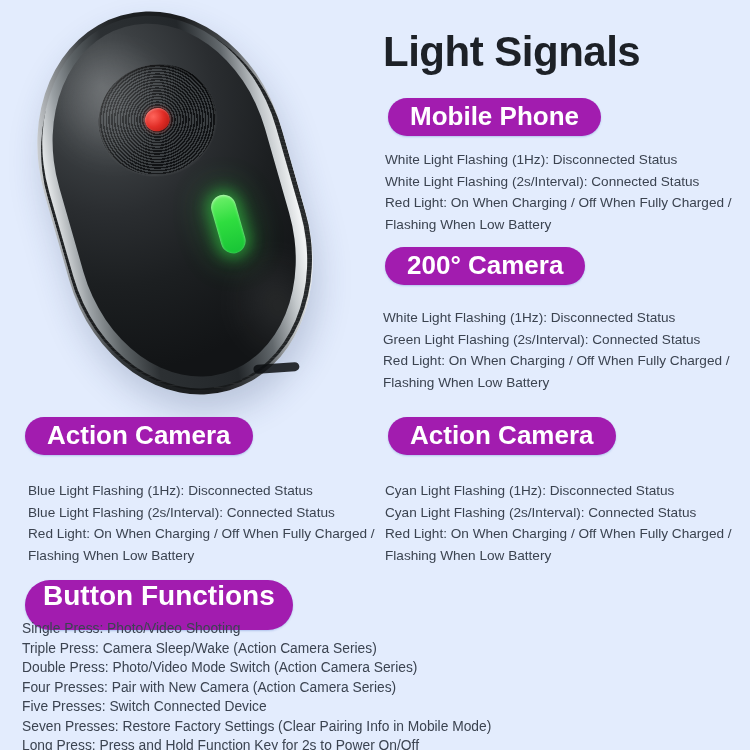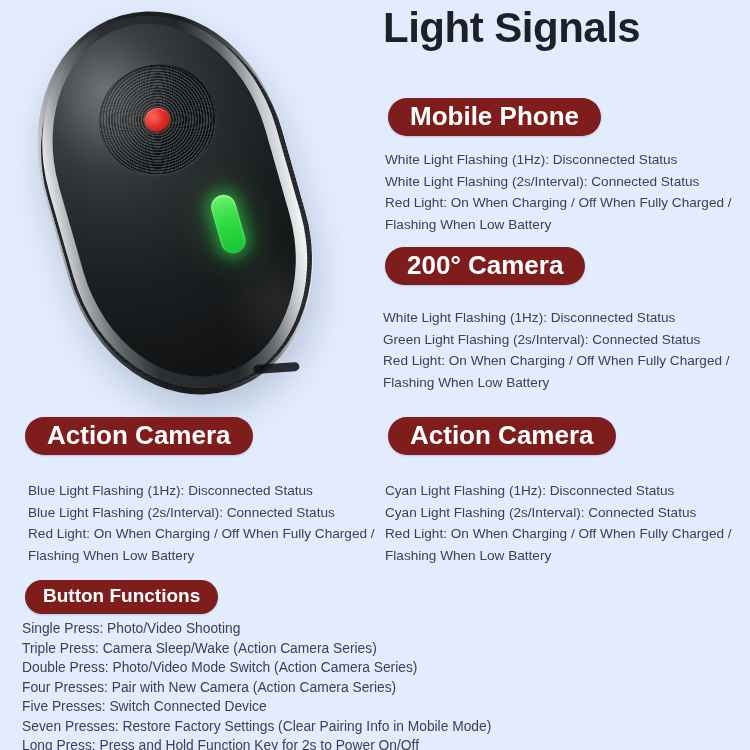--- a/index.html
+++ b/index.html
@@ -160,47 +160,47 @@
     width:46px; height:9px;
     border-radius:5px;
     background:#0c0e10;
     opacity:.85;
     transform:rotate(12deg);
   }
 
   
   .title{
     position:absolute;
-    left:383px; top:4px;
+    left:383px; top:28px;
     width:360px;
     font-size:42px;
     font-weight:bold;
     letter-spacing:-0.5px;
     color:#1d2127;
     white-space:nowrap;
   }
 
   .badge{
     display:inline-block;
-    background:#7f1d1d;
+    background:#a21caf;
     color:#ffffff;
     border-radius:999px;
     font-weight:bold;
     white-space:nowrap;
     text-align:center;
     box-shadow:0 1px 2px rgba(30,80,190,.25);
   }
   .badge-lg{
     font-size:26px;
     padding:4px 22px 6px 22px;
     line-height:28px;
   }
   .badge-sm{
-    font-size:19px;
-    padding:3px 18px 5px 18px;
+    font-size:28px;
+    padding:3px 18px 21px 18px;
     line-height:26px;
   }
 
   .body-text{
     color:#3b4350;
     font-size:13.6px;
     line-height:21.5px;
     white-space:nowrap;
   }
   .body-text.tight{

